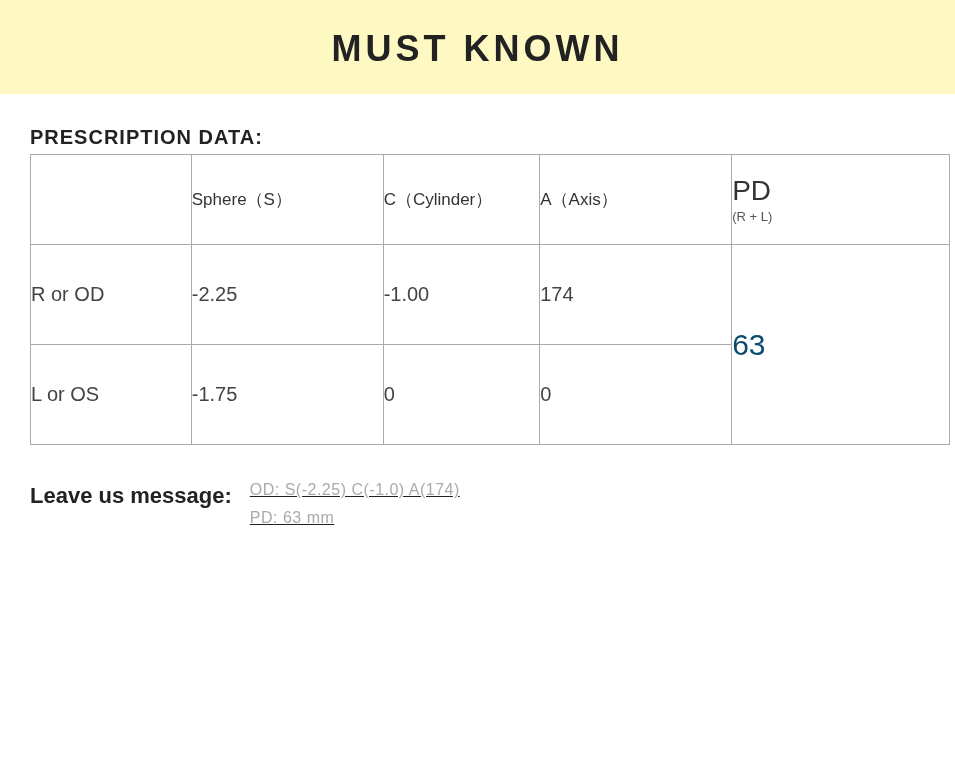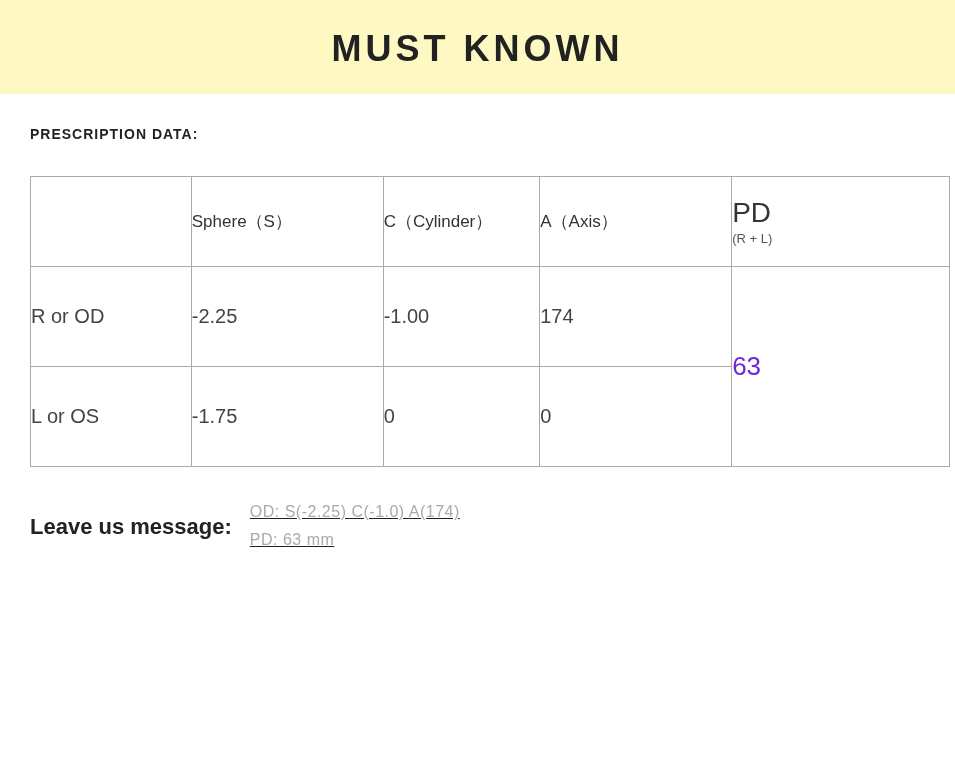--- a/index.html
+++ b/index.html
@@ -28,23 +28,23 @@
       font-weight: bold;
       letter-spacing: 4px;
       color: #222;
     }
 
     .content {
       padding: 0 30px;
     }
 
     .section-title {
-      font-size: 14px;
+      font-size: 20px;
       font-weight: bold;
-      margin-bottom: 34px;
+      margin-bottom: 5px;
       letter-spacing: 1px;
     }
 
     .prescription-table {
       width: 920px;
       border-collapse: collapse;
       border: 1.5px solid #aaa;
       margin-bottom: 36px;
     }
 
@@ -109,27 +109,27 @@
       font-size: 19px;
       color: #333;
       font-weight: normal;
     }
 
     .pd-value-cell {
       border-left: 1.5px solid #aaa;
     }
 
     .pd-value {
-      font-size: 26px;
-      color: #6d28d9;
+      font-size: 30px;
+      color: #0c4a6e;
     }
 
     .leave-message-section {
       display: flex;
-      align-items: center;
+      align-items: flex-start;
       margin-top: 24px;
     }
 
     .leave-label {
       font-size: 22px;
       font-weight: bold;
       color: #222;
       white-space: nowrap;
       margin-right: 18px;
       padding-top: 2px;

